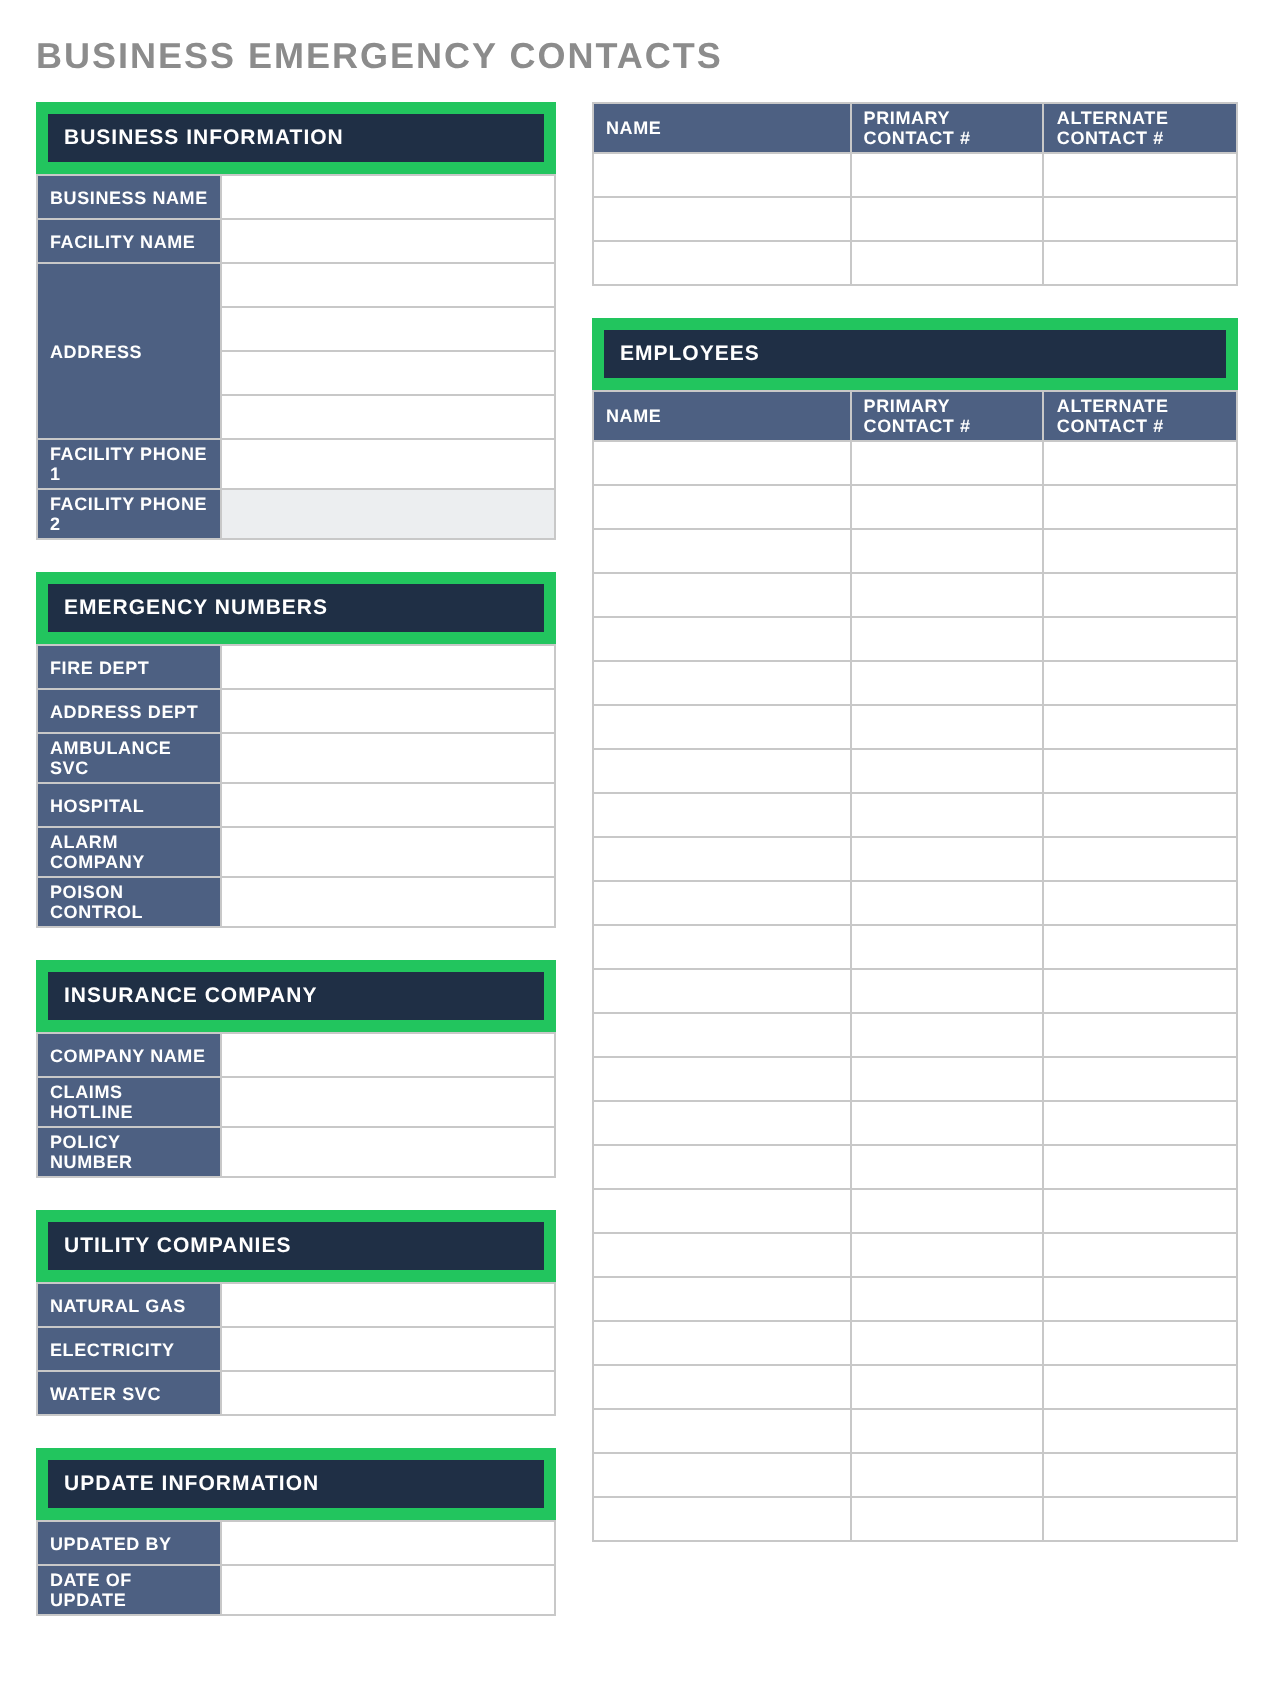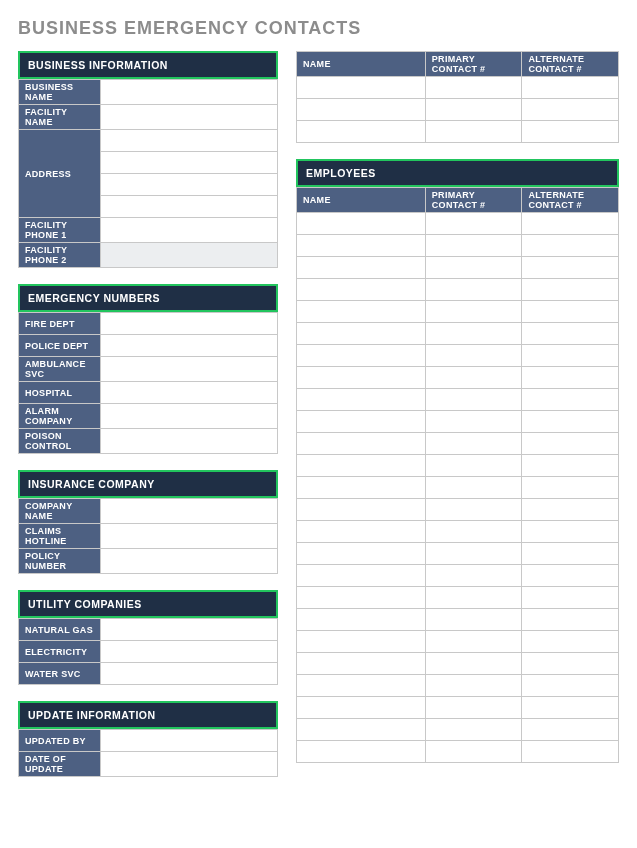--- a/index.html
+++ b/index.html
@@ -23,39 +23,39 @@
   .col-left { width: 260px; }
   .col-right { flex: 1; }
   .section { margin-bottom: 16px; }
   .section-header {
     background: #1f2f45;
     color: #fff;
     font-size: 10.5px;
     font-weight: bold;
     letter-spacing: 0.5px;
     padding: 6px 8px;
-    border: 2px solid #22c55e;
+    border: 6px solid #22c55e;
   }
   table {
     width: 100%;
     border-collapse: collapse;
     table-layout: fixed;
   }
   td, th {
     border: 1px solid #c8c8c8;
     font-size: 9px;
     font-weight: bold;
     height: 22px;
     padding: 2px 6px;
     vertical-align: middle;
   }
   .label-cell {
     background: #4d6082;
     color: #fff;
-    width: 82px;
+    width: 92px;
     letter-spacing: 0.3px;
   }
   .input-cell {
     background: #fff;
     color: #333;
   }
   .input-cell-alt {
     background: #eceef0;
   }
   .col-header {
@@ -115,21 +115,21 @@
 
     <div class="section">
       <div class="section-header">EMERGENCY NUMBERS</div>
       <table>
         <tbody>
             <tr>
               <td class="label-cell">FIRE DEPT</td>
               <td class="input-cell"></td>
             </tr>
         <tr>
-              <td class="label-cell">POLICE DEPT</td>
+              <td class="label-cell">ADDRESS DEPT</td>
               <td class="input-cell"></td>
             </tr>
         <tr>
               <td class="label-cell">AMBULANCE SVC</td>
               <td class="input-cell"></td>
             </tr>
         <tr>
               <td class="label-cell">HOSPITAL</td>
               <td class="input-cell"></td>
             </tr>

